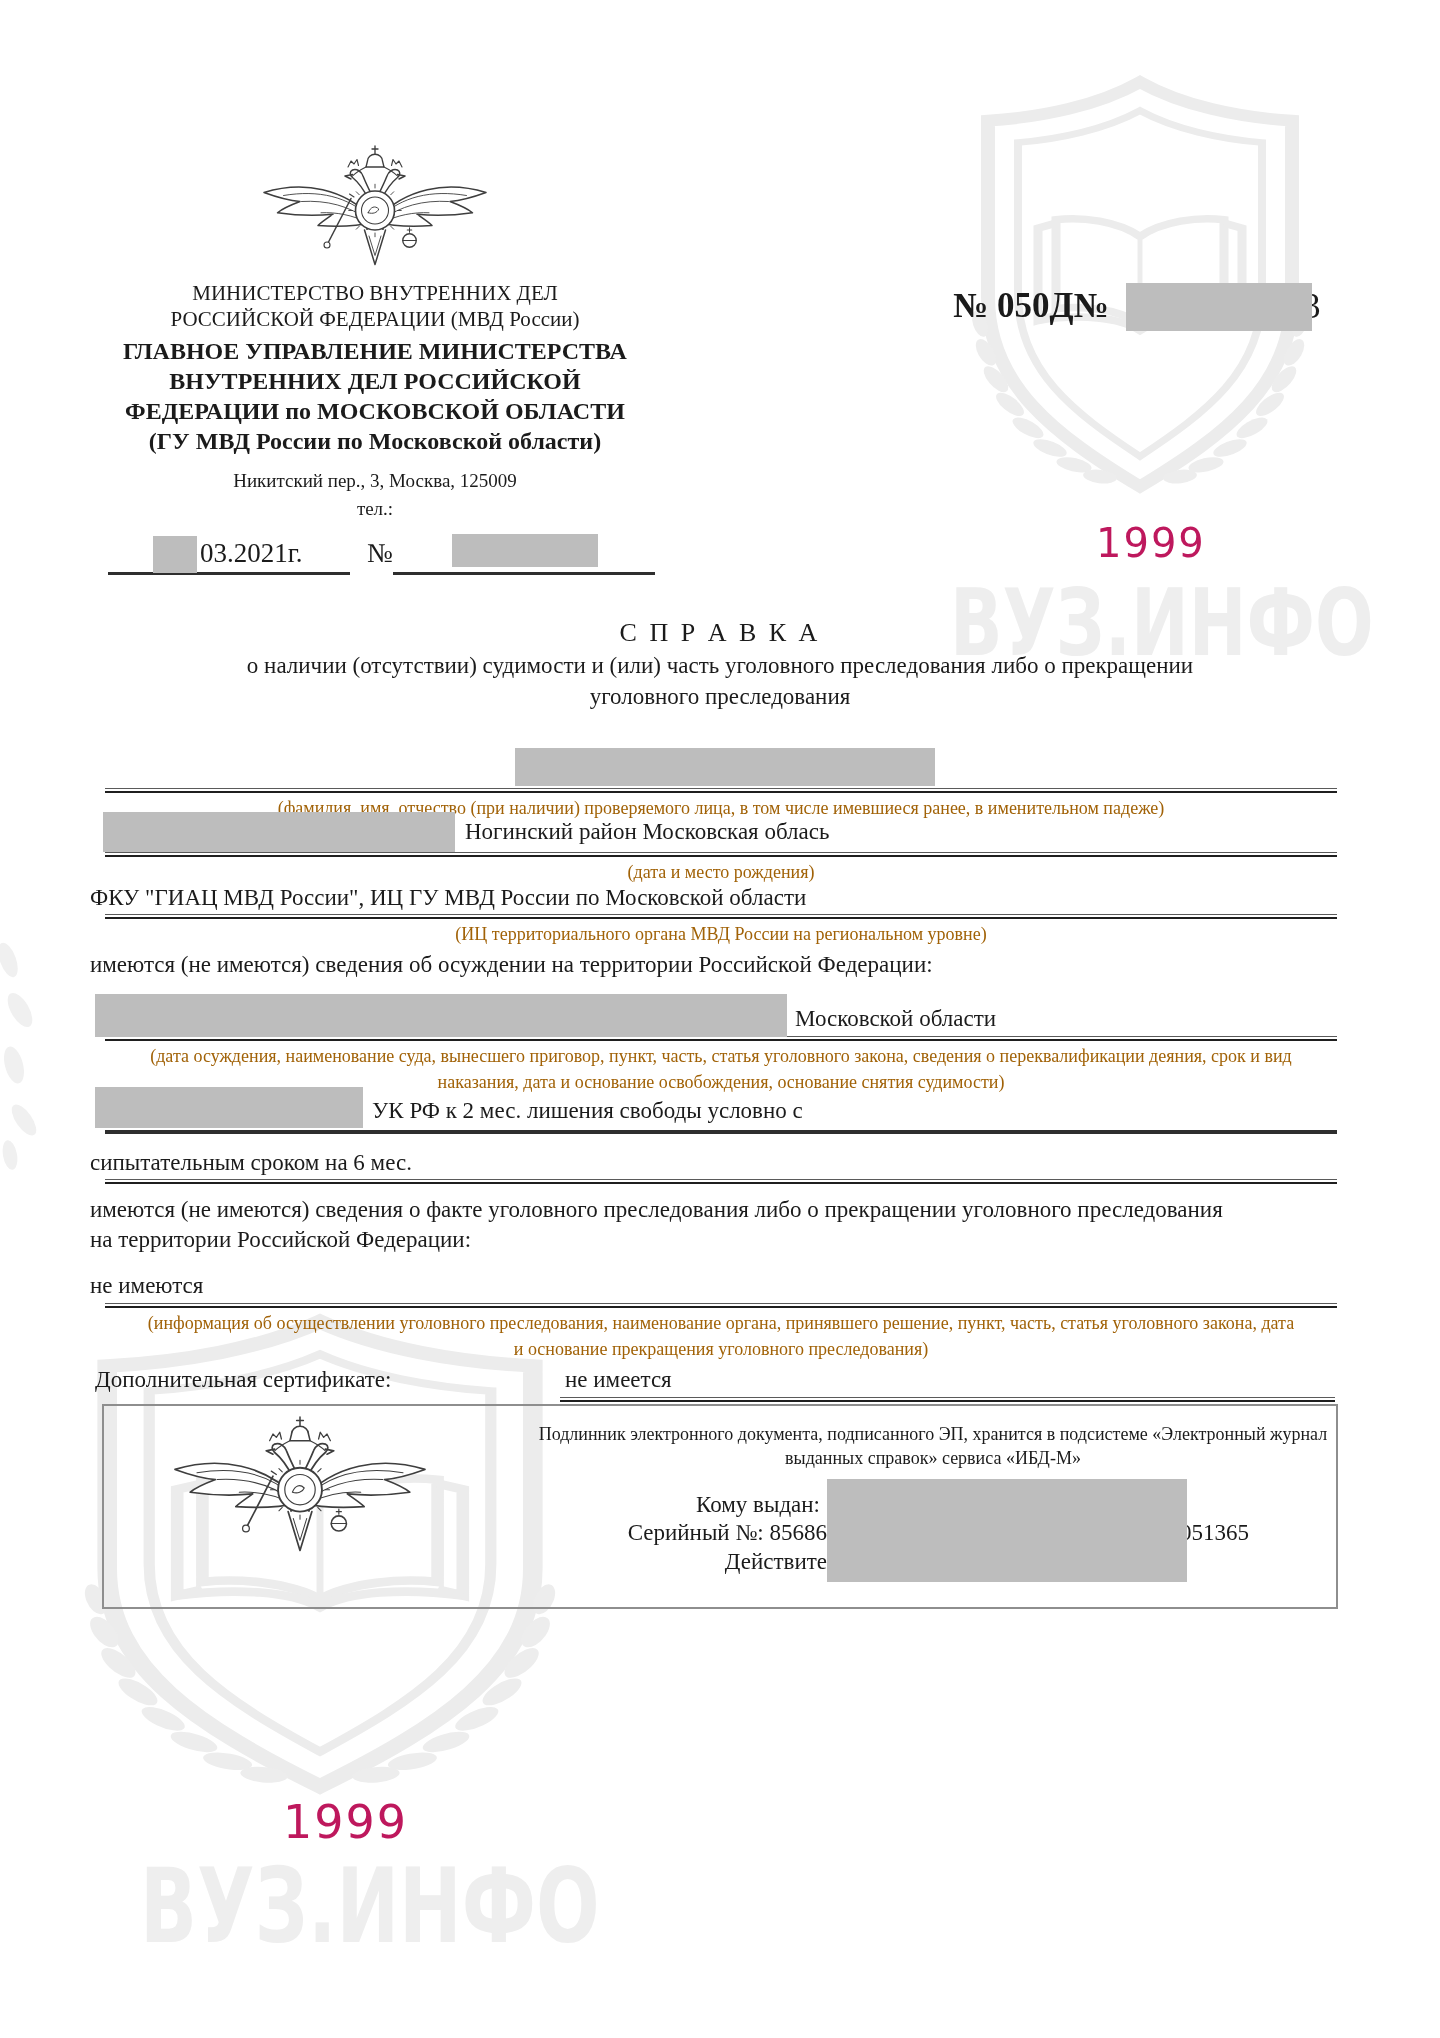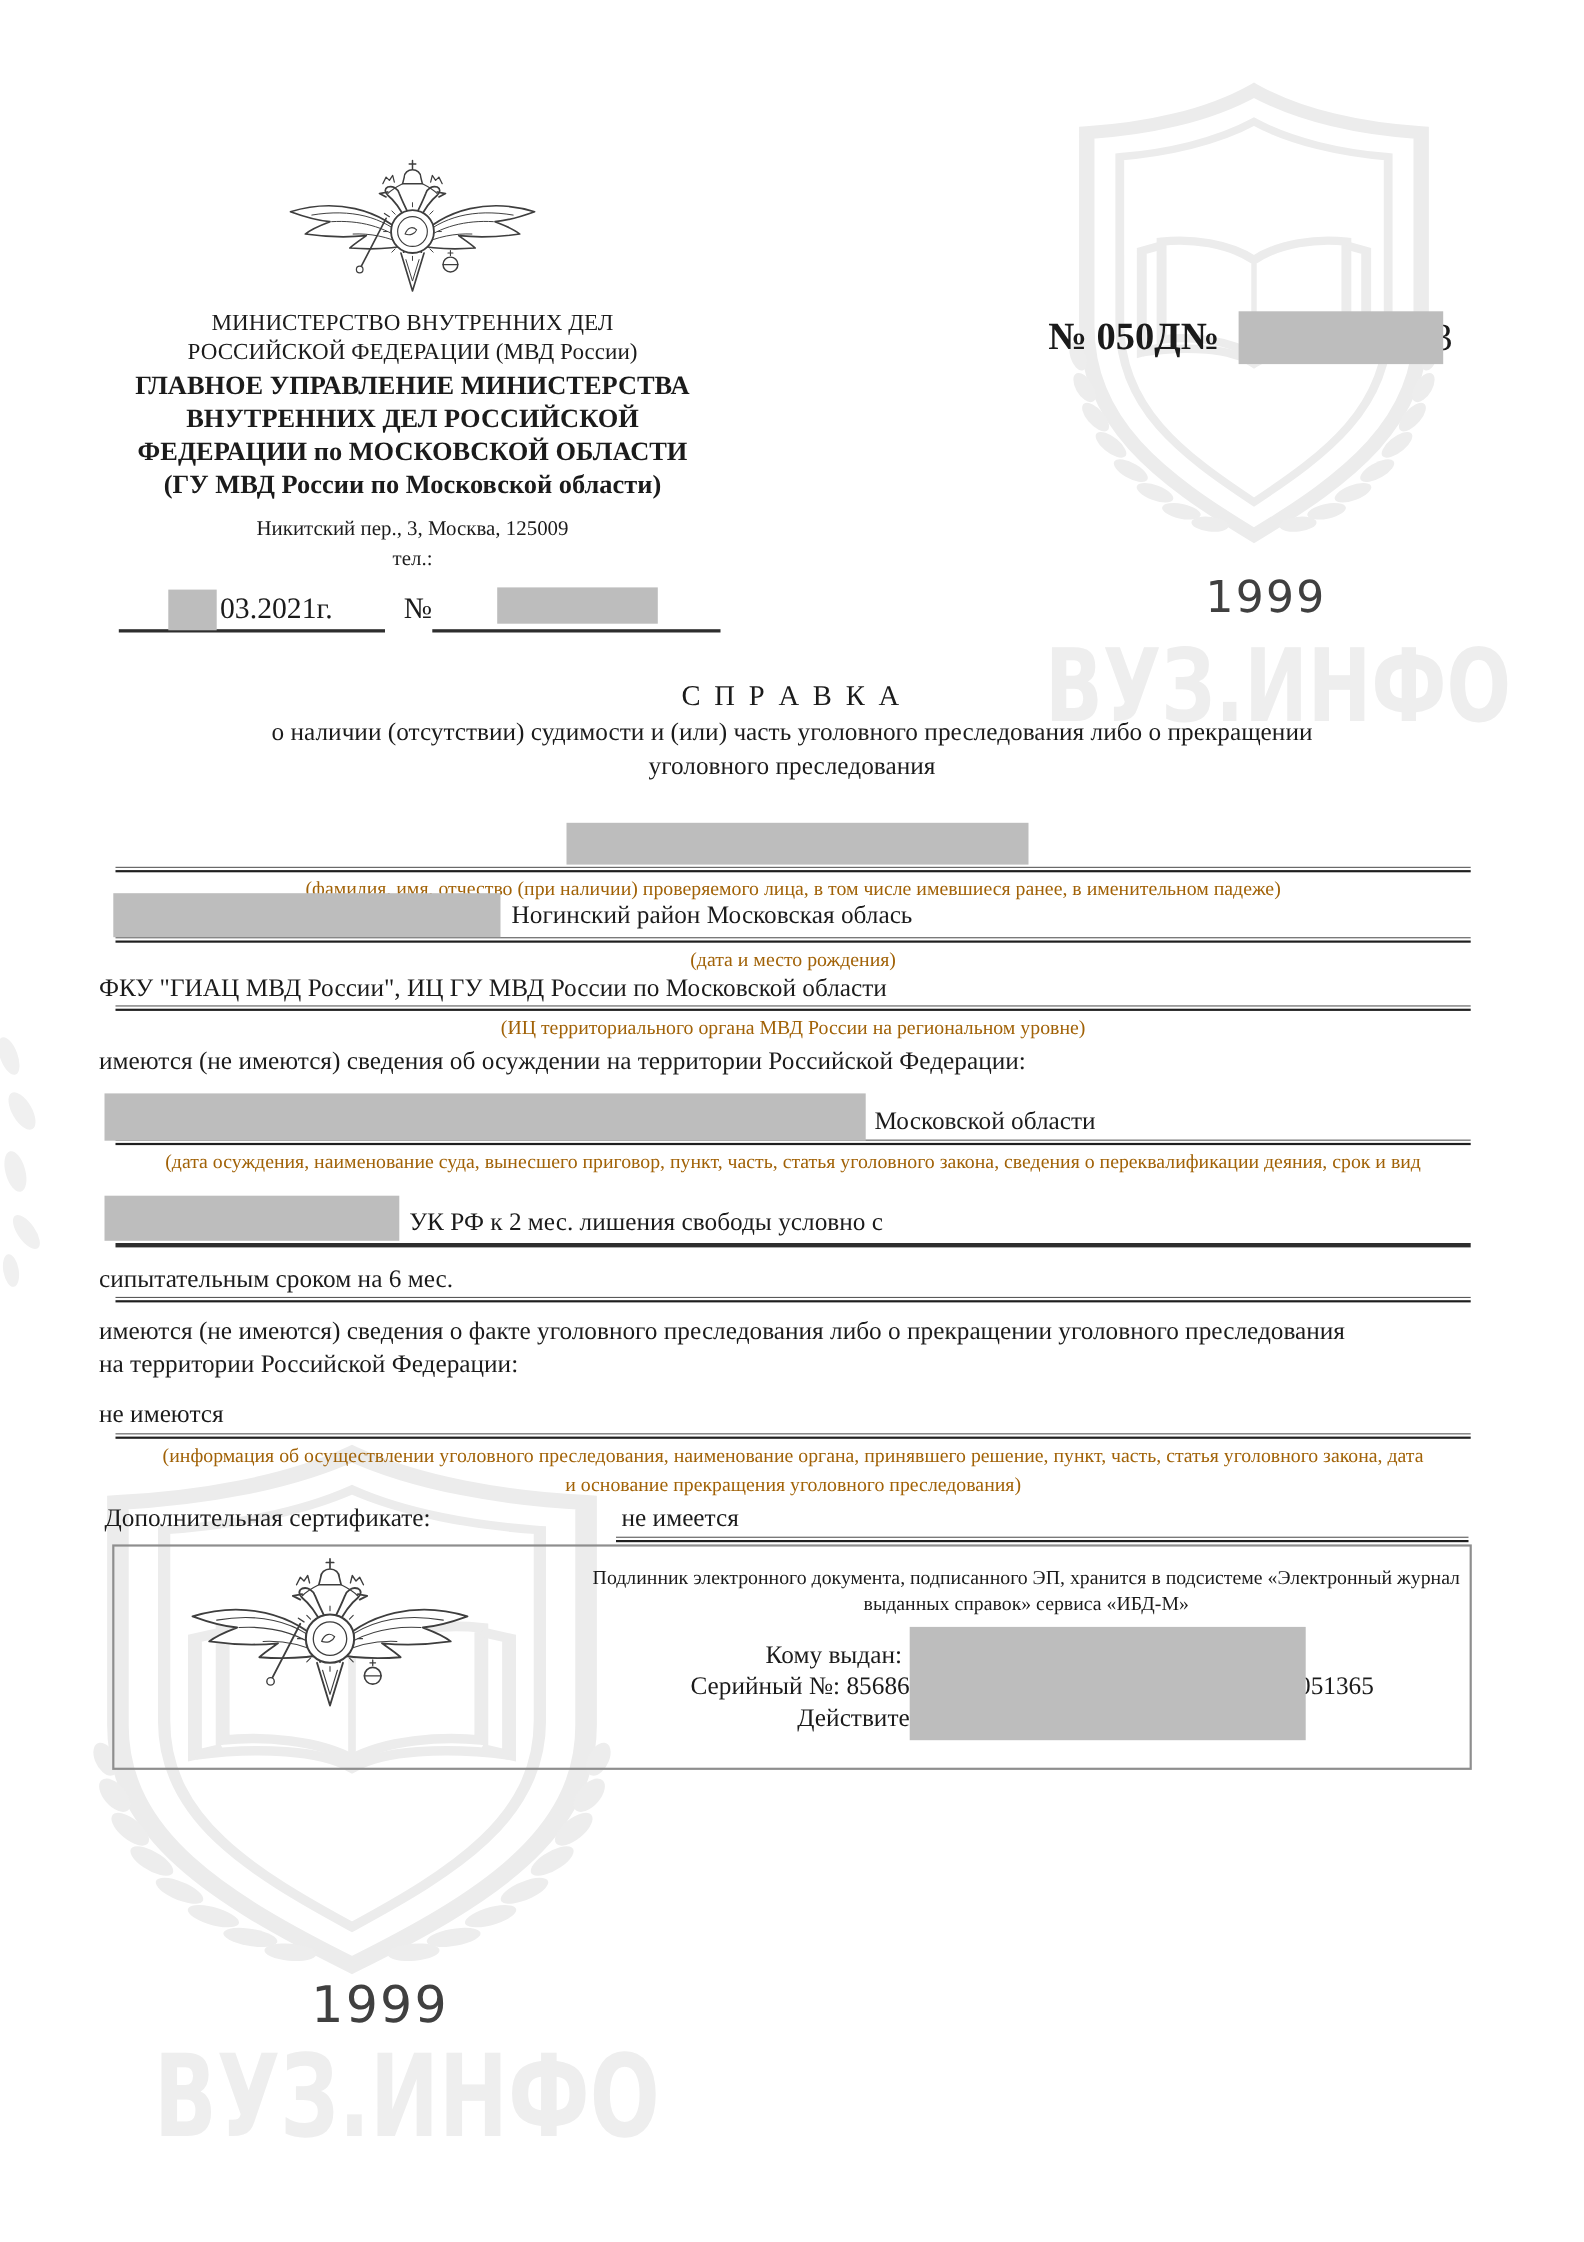--- a/index.html
+++ b/index.html
@@ -2,21 +2,21 @@
 <html><head>
 <meta charset="utf-8">
 <style>
   html,body{margin:0;padding:0;background:#ffffff;}
   .page{position:relative;width:1440px;height:2038px;margin:0 auto;background:#fff;
         font-family:"Liberation Serif","DejaVu Serif",serif;color:#1b1b1b;overflow:hidden;}
   .abs{position:absolute;}
   .z1{z-index:1;}
   .wm{position:absolute;z-index:0;}
   .wm-year{position:absolute;z-index:0;font-family:"DejaVu Sans","Liberation Sans",sans-serif;
-           color:#404040;letter-spacing:2px;}
+           color:#be185d;letter-spacing:2px;}
   .wm-brand{position:absolute;z-index:0;font-family:"DejaVu Sans","Liberation Sans",sans-serif;
             font-weight:700;color:#eeeeee;white-space:nowrap;transform-origin:left top;}
   .redact{position:absolute;background:#bdbdbd;z-index:2;}
   .rule{position:absolute;height:2px;border-top:1px solid #5a5a5a;border-bottom:2px solid #1f1f1f;z-index:1;}
   .rule-single{position:absolute;height:3px;background:#2e2e2e;z-index:1;}
   .center{text-align:center;}
   .right{text-align:right;}
   .body-text{font-size:23px;line-height:28px;}
   .caption{font-size:18px;line-height:24px;color:#a16207;}
   .hdr-small{font-size:21px;line-height:26px;}
@@ -160,20 +160,21 @@
 
   <div class="abs z1 body-text nowrap" style="left:90px;top:884px;">ФКУ "ГИАЦ МВД России", ИЦ ГУ МВД России по Московской области</div>
   <div class="rule" style="left:105px;top:914px;width:1232px;"></div>
   <div class="abs z1 caption center" style="left:105px;top:922px;width:1232px;">(ИЦ территориального органа МВД России на региональном уровне)</div>
 
   <div class="abs z1 body-text nowrap" style="left:90px;top:951px;">имеются (не имеются) сведения об осуждении на территории Российской Федерации:</div>
   <div class="redact" style="left:95px;top:994px;width:692px;height:43px;"></div>
   <div class="abs z1 body-text nowrap" style="left:795px;top:1005px;">Московской области</div>
   <div class="rule" style="left:105px;top:1036px;width:1232px;"></div>
   <div class="abs z1 caption center" style="left:85px;top:1044px;width:1272px;">(дата осуждения, наименование суда, вынесшего приговор, пункт, часть, статья уголовного закона, сведения о переквалификации деяния, срок и вид</div>
+  <div class="abs z1 caption center" style="left:85px;top:1070px;width:1272px;">наказания, дата и основание освобождения, основание снятия судимости)</div>
 
   <div class="redact" style="left:95px;top:1087px;width:268px;height:41px;"></div>
   <div class="abs z1 body-text nowrap" style="left:372px;top:1097px;">УК РФ к 2 мес. лишения свободы условно с</div>
   <div class="rule-single" style="left:105px;top:1130px;width:1232px;height:4px;"></div>
 
   <div class="abs z1 body-text nowrap" style="left:90px;top:1149px;">сипытательным сроком на 6 мес.</div>
   <div class="rule" style="left:105px;top:1179px;width:1232px;"></div>
 
   <div class="abs z1 body-text nowrap" style="left:90px;top:1196px;">имеются (не имеются) сведения о факте уголовного преследования либо о прекращении уголовного преследования</div>
   <div class="abs z1 body-text nowrap" style="left:90px;top:1226px;">на территории Российской Федерации:</div>

